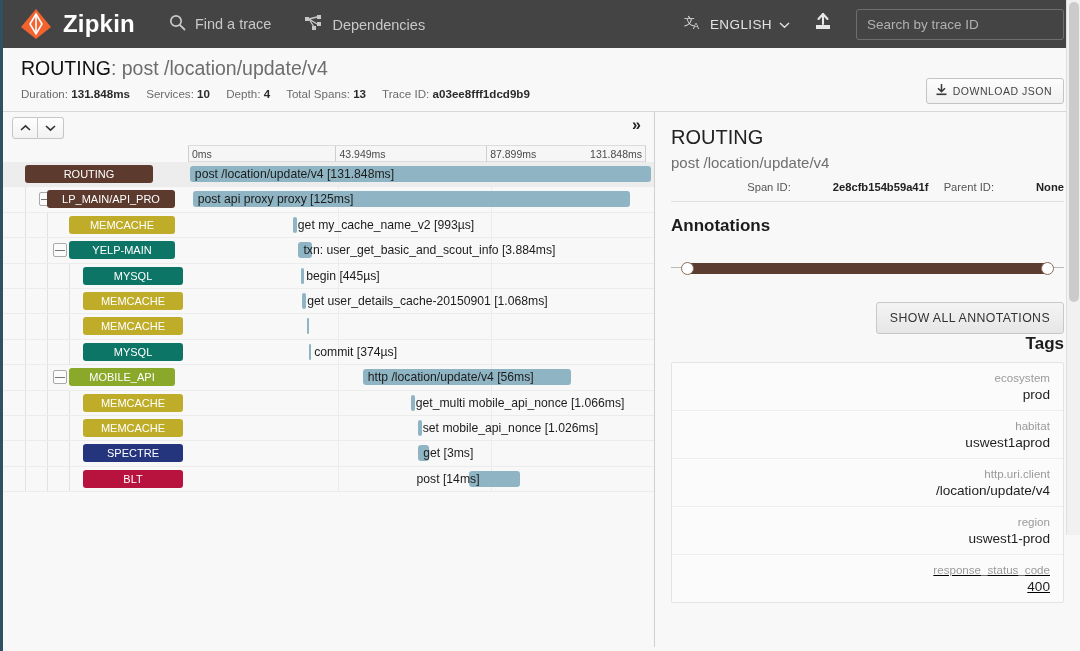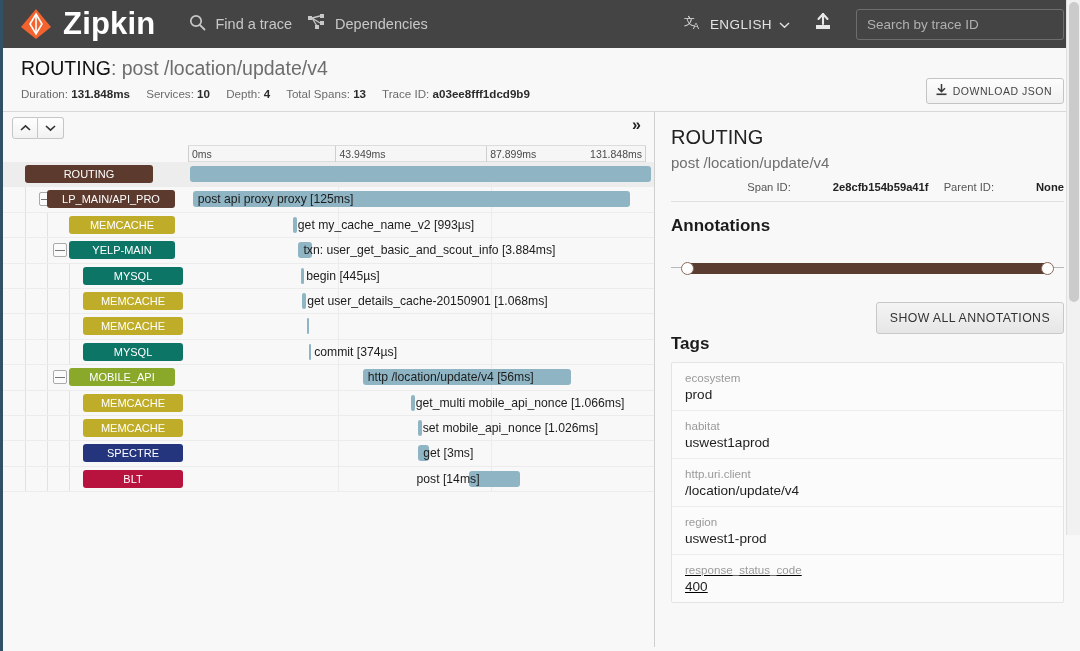--- a/index.html
+++ b/index.html
@@ -23,25 +23,25 @@
     background: #444444;
     display: flex;
     align-items: center;
     padding: 0 16px;
     position: relative;
   }
   .brand { display: flex; align-items: center; gap: 10px; }
   .logo-mark { width: 34px; height: 34px; position: relative; }
   .brand-title {
     color: #ffffff;
-    font-size: 31px;
+    font-size: 24px;
     font-weight: bold;
     letter-spacing: .2px;
   }
-  .nav-links { display: flex; align-items: flex-start; margin-left: 34px; gap: 16px; }
+  .nav-links { display: flex; align-items: flex-end; margin-left: 34px; gap: 34px; }
   .nav-item {
     display: flex; align-items: center; gap: 9px;
     color: #c8c8c8; font-size: 14.5px; cursor: pointer;
   }
   .nav-right {
     position: absolute; right: 16px; top: 0; height: 48px;
     display: flex; align-items: center; gap: 22px;
   }
   .lang-select {
     display: flex; align-items: center; gap: 7px;
@@ -229,21 +229,21 @@
   }
   .show-annot-btn {
     position: absolute; right: 16px; top: 190px;
     border: 1px solid #c8c8c8;
     background: linear-gradient(#f4f4f4, #e6e6e6);
     border-radius: 3px;
     padding: 8px 13px;
     font-size: 12.3px; color: #333;
     letter-spacing: .4px; cursor: pointer;
   }
-  .tags-wrap { margin: 8px 16px 0 16px; }
+  .tags-wrap { margin: 8px 16px 0 16px; text-align: right; }
   .tags-box { border: 1px solid #e4e4e4; background: #fbfbfb; border-radius: 2px; }
   .tag-row { padding: 8px 13px 8px 13px; border-bottom: 1px solid #ededed; }
   .tag-row:last-child { border-bottom: none; text-decoration: underline; }
   .tag-key { font-size: 11.6px; color: #9a9a9a; }
   .tag-val { font-size: 13.6px; color: #1e1e1e; margin-top: 3px; }
 
   
   .vscroll {
     position: absolute; right: 0; top: 0; width: 14px; height: 535px;
     background: #f1f1f1; border-left: 1px solid #e0e0e0;
@@ -379,20 +379,21 @@
           <div class="srow sel">
             <div class="tree-col">
               <div class="toggle" style="left: 22px;"></div>
               <div class="svc-chip" style="left: 22px; width: 128px; background: rgb(92, 58, 46);">ROUTING</div>
             </div>
             <div class="tl-col">
               <div class="gridline" style="left: 32.2%;"></div>
               <div class="gridline" style="left: 65.1%;"></div>
               <div class="gridline" style="left: 100%;"></div>
               <div class="span-bar" style="left: 0.4%; width: 98.9%;"></div>
+              <div class="span-label" style="left: calc(0.4% + 5px);">post /location/update/v4 [131.848ms]</div>
             </div>
           </div>
           <div class="srow">
             <div class="tree-col">
               <div class="guide" style="left: 22px;"></div>
               <div class="toggle" style="left: 36px;"></div>
               <div class="svc-chip" style="left: 44px; width: 128px; background: rgb(92, 58, 46);">LP_MAIN/API_PRO</div>
             </div>
             <div class="tl-col">
               <div class="gridline" style="left: 32.2%;"></div>

